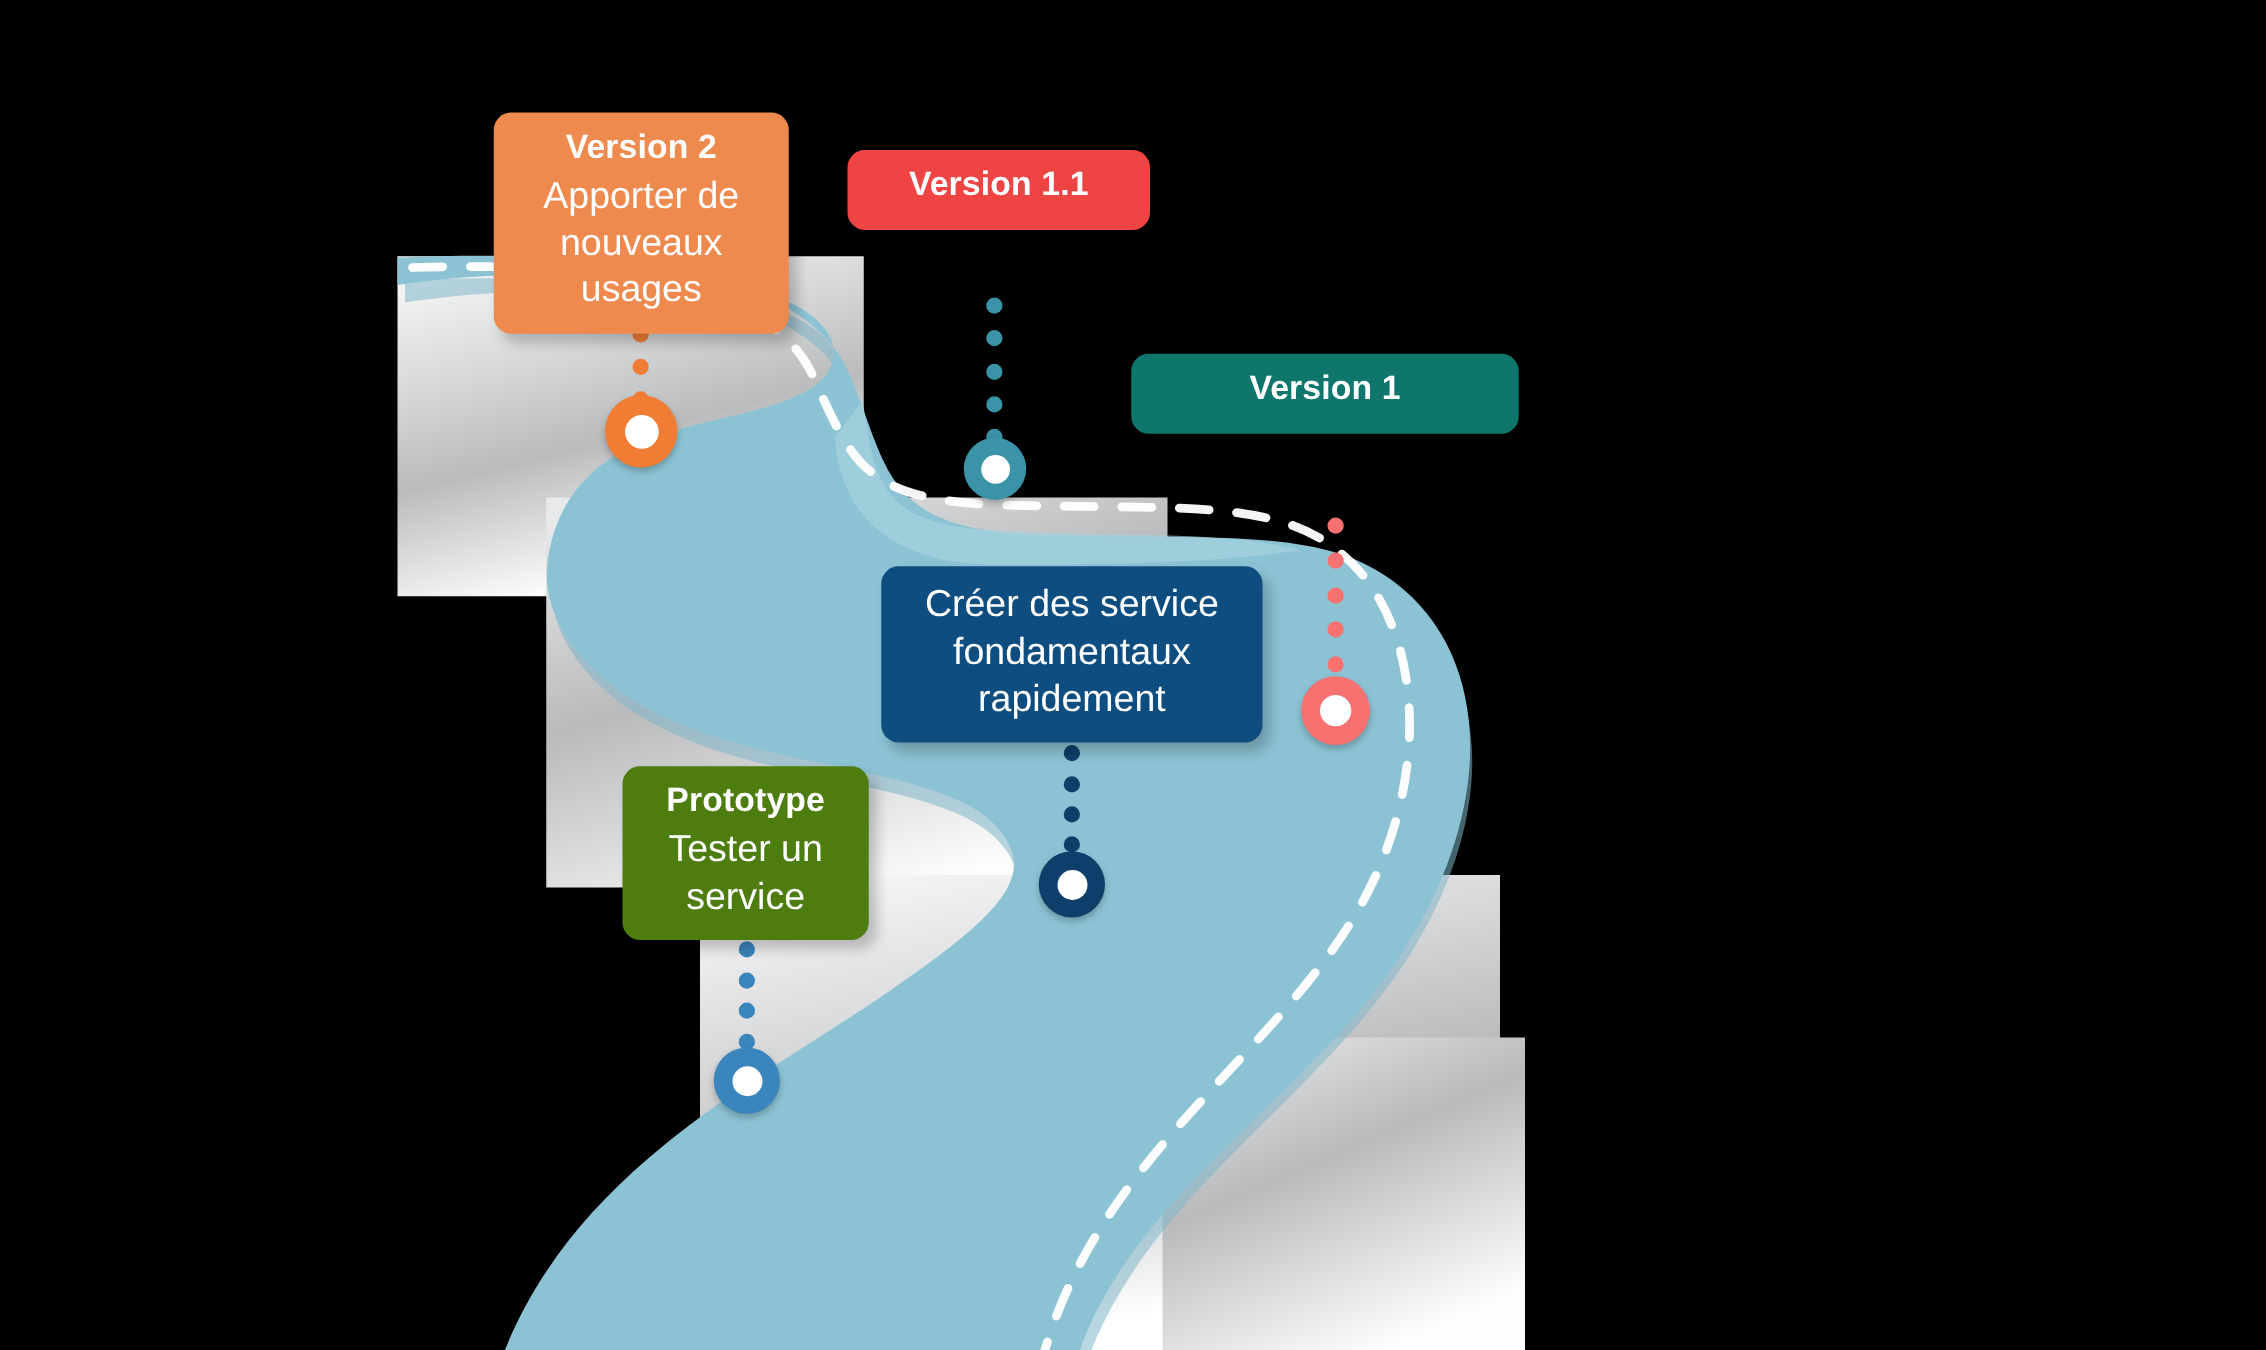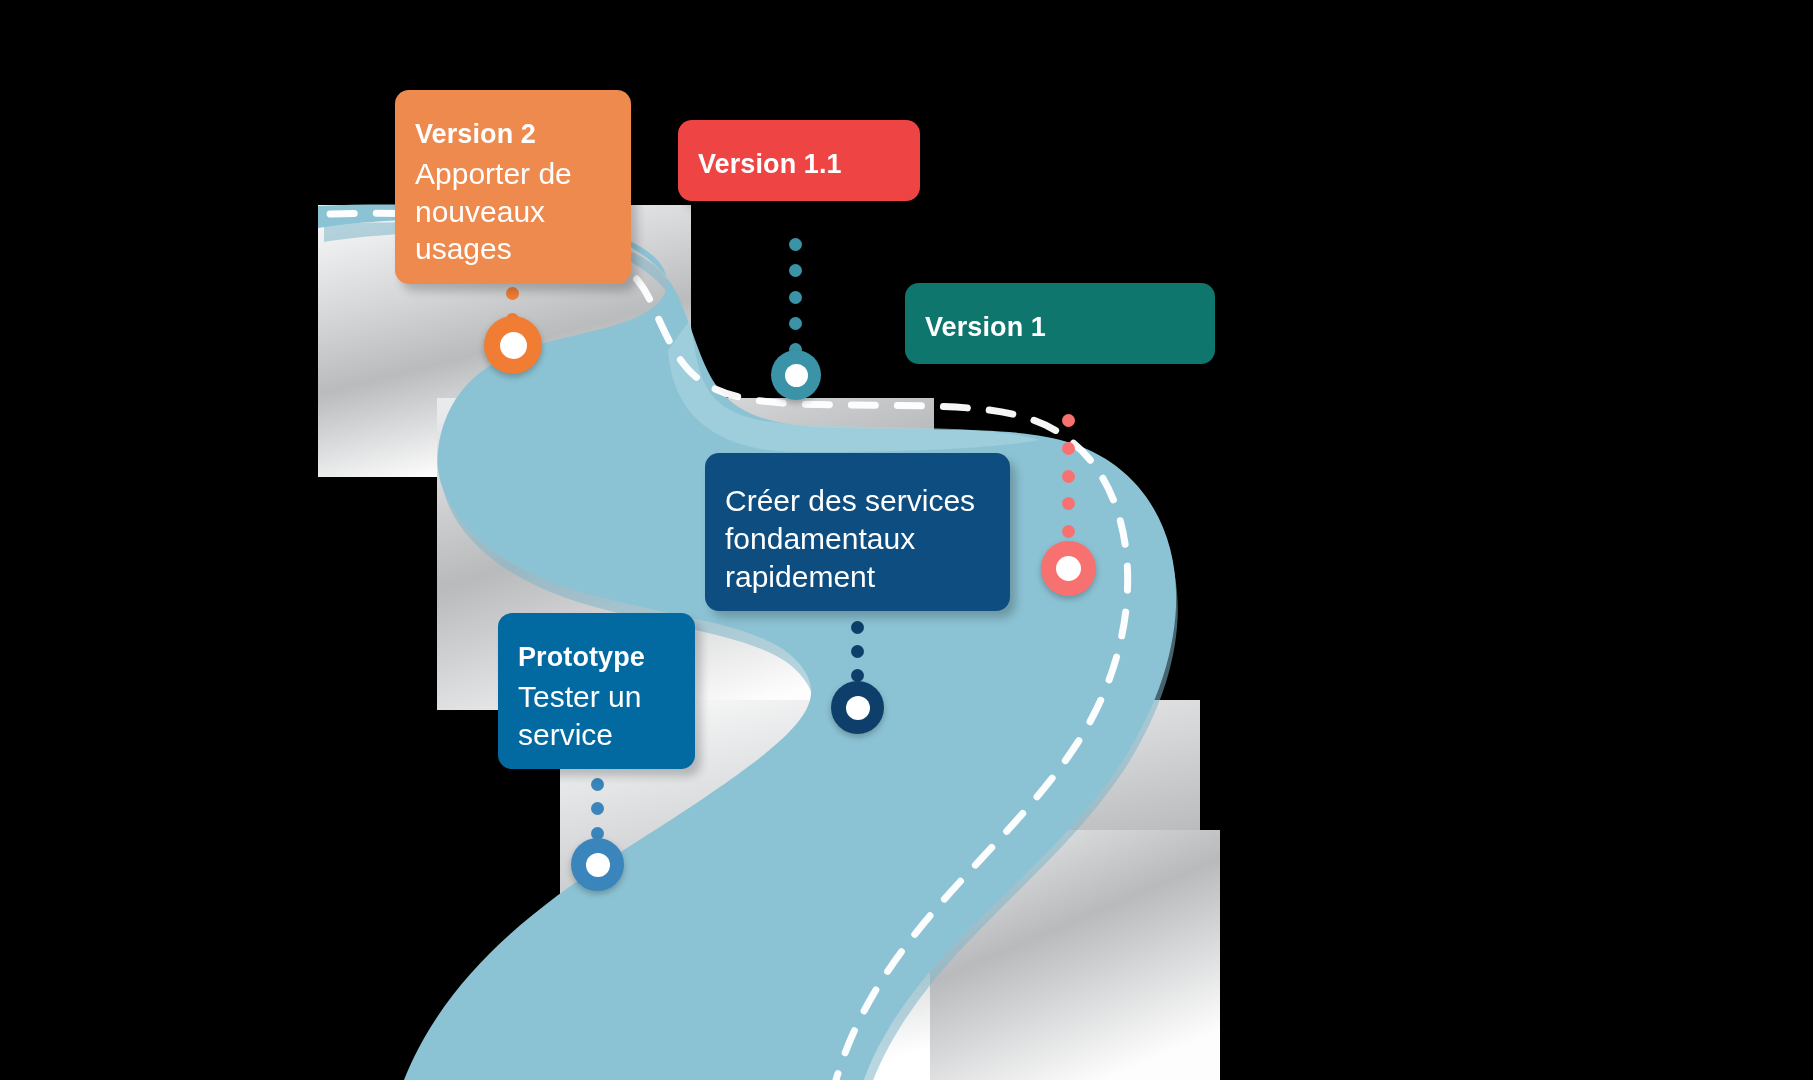--- a/index.html
+++ b/index.html
@@ -22,24 +22,25 @@
     inset:0;
     width:1813px;
     height:1080px;
   }
 
   
   .card{
     position:absolute;
     box-sizing:border-box;
     border-radius:14px;
-    padding:29px 20px 16px 20px;
+    padding:12px 20px 16px 20px;
     color:#ffffff;
     box-shadow:6px 7px 10px rgba(0,0,0,.22);
     z-index:30;
+    text-align:center;
   }
   .card .title{
     font-size:27px;
     font-weight:bold;
     line-height:1.18;
     letter-spacing:.1px;
     margin:0 0 4px 0;
     white-space:nowrap;
   }
   .card .desc{
@@ -246,21 +247,21 @@
 
   <div class="card" id="card-version11" style="background:#ef4444;">
     <p class="title">Version 1.1</p>
   </div>
 
   <div class="card" id="card-version1" style="background:#0f766e;">
     <p class="title">Version 1</p>
   </div>
 
   <div class="card" id="card-mvp" style="background:#0E4D7F;">
-    <p class="desc">Créer des services fondamentaux rapidement</p>
-  </div>
-
-  <div class="card" id="card-prototype" style="background:#0369a1;">
+    <p class="desc">Créer des service fondamentaux rapidement</p>
+  </div>
+
+  <div class="card" id="card-prototype" style="background:#4d7c0f;">
     <p class="title">Prototype</p>
     <p class="desc">Tester un service</p>
   </div>
 
 </div>
 
 </body></html>

